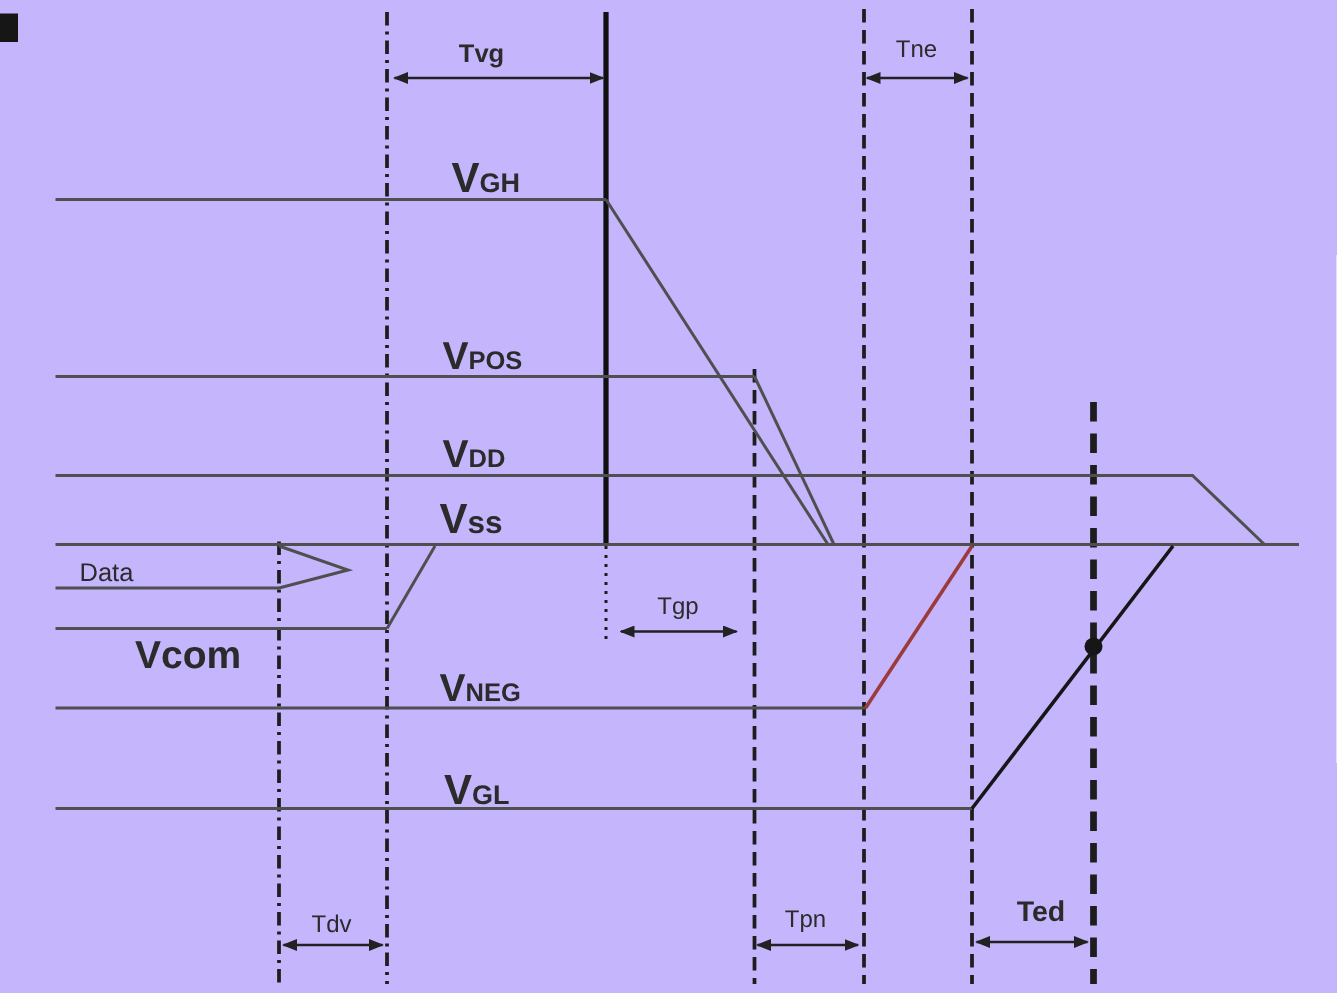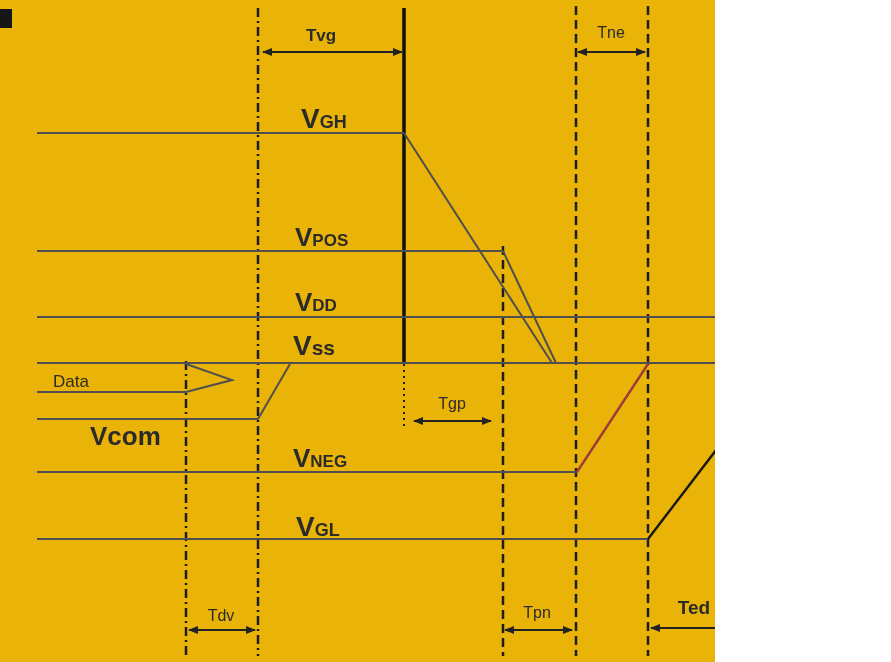--- a/index.html
+++ b/index.html
@@ -1,16 +1,16 @@
 <!DOCTYPE html>
 <html><head>
 <meta charset="utf-8">
 <style>
   html,body { margin:0; padding:0; background:#ffffff; }
-  .stage { width:715px; height:662px; position:relative; background:#eab308; overflow:hidden; }
+  .stage { width:891px; height:662px; position:relative; background:#c4b5fd; overflow:hidden; }
   svg { display:block; }
   .t  { font-family:"Liberation Sans","DejaVu Sans",sans-serif; fill:#2b2b2b; }
   .sig-base   { font-size:28px; font-weight:600; }
   .sig-sub    { font-size:18px; font-weight:600; }
   .sig-base-sm{ font-size:26px; font-weight:600; }
   .sig-sub-sm { font-size:17px; font-weight:600; }
   .bold-base  { font-size:28px; font-weight:700; }
   .bold-sub   { font-size:21px; font-weight:700; }
   .lbl-plain  { font-size:17px; font-weight:400; }
   .lbl-vcom   { font-size:26px; font-weight:700; }

